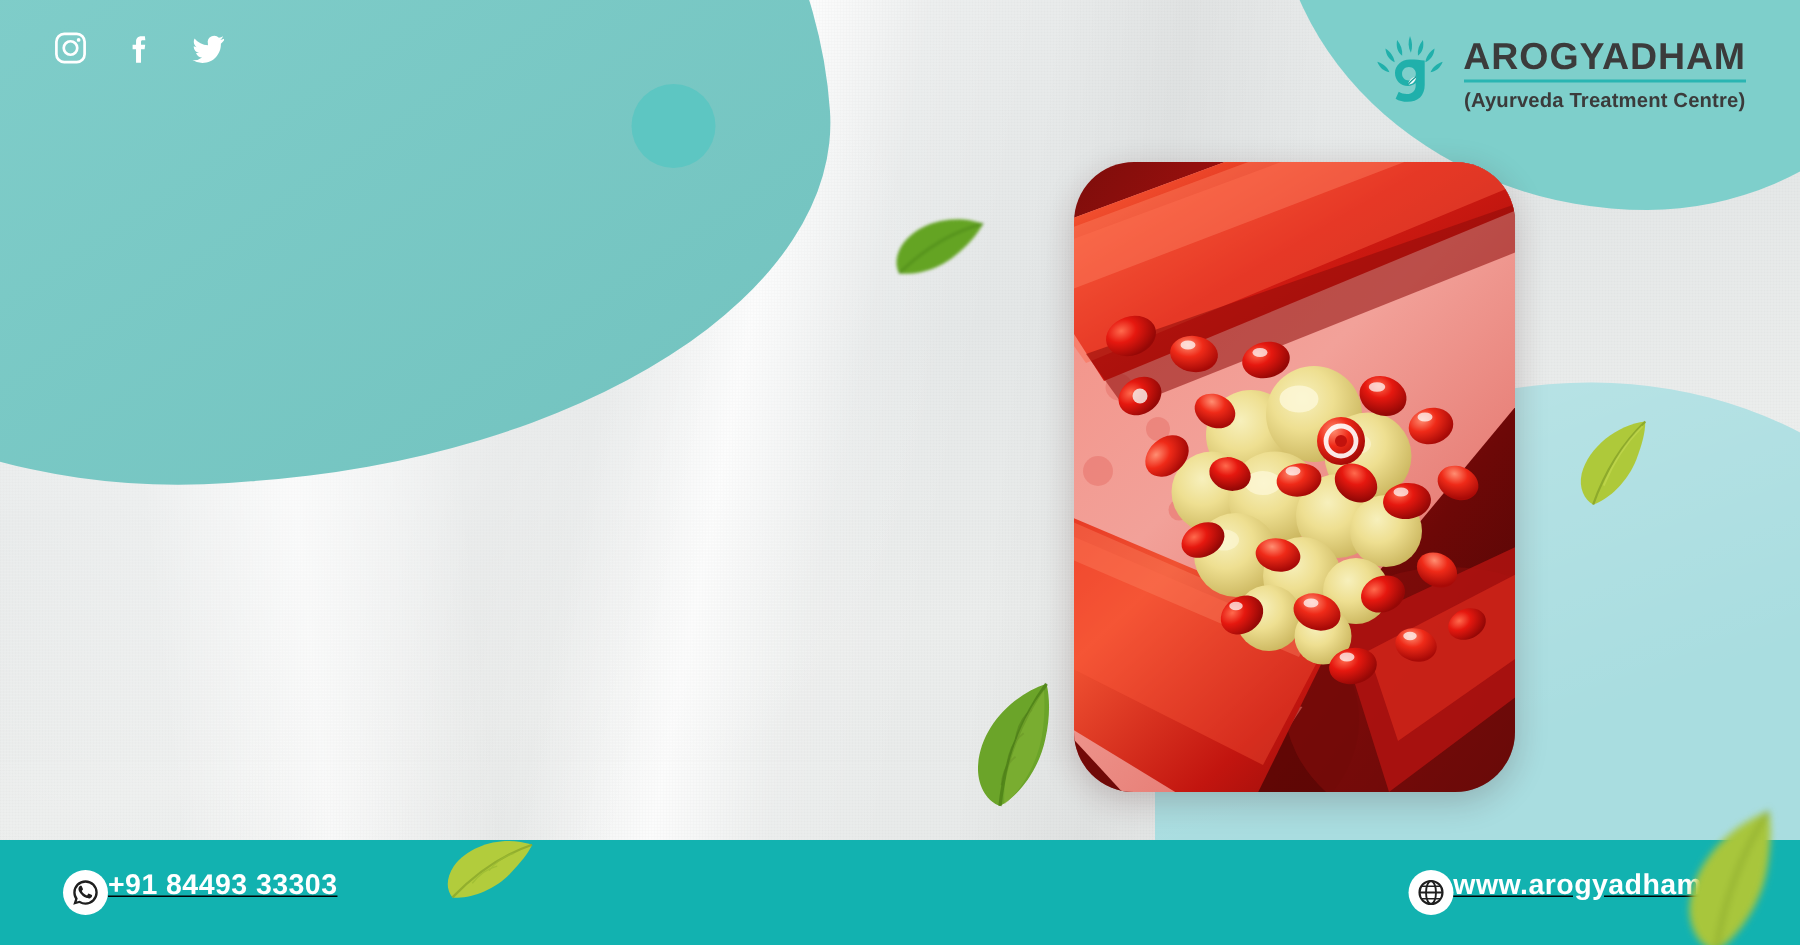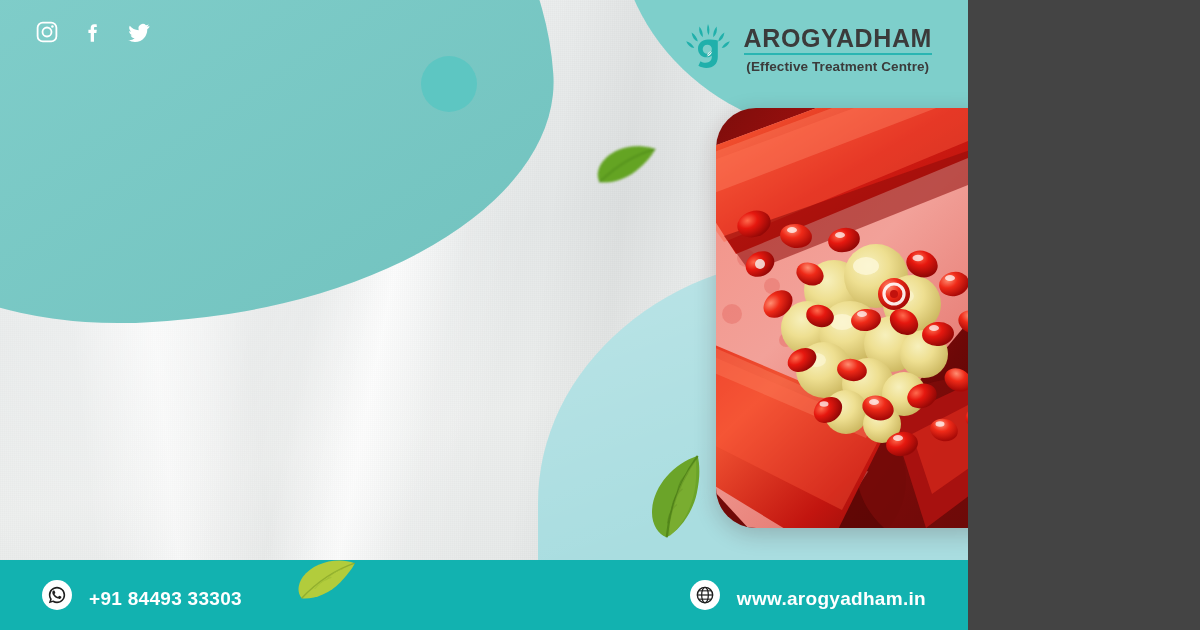--- a/index.html
+++ b/index.html
@@ -4,21 +4,21 @@
 <title>Arogyadham Banner</title>
 <style>
   * { margin:0; padding:0; box-sizing:border-box; }
   html,body { background:#444; }
   body {
     font-family:"Liberation Sans", sans-serif;
     display:flex; align-items:flex-start; justify-content:flex-start;
   }
   .banner {
     position:relative;
-    width:968px; height:630px;
+    width:1200px; height:630px;
     overflow:hidden;
     background:#e8eaea;
   }
 
   
   .bg-base {
     position:absolute; inset:0;
     background:
       linear-gradient(168deg, #eceeee 0%, #e4e7e7 40%, #eceeed 62%, #e2e5e5 100%);
   }
@@ -84,21 +84,21 @@
   }
 
   
   .footer-bar {
     position:absolute; left:0; right:0; bottom:0; height:70px;
     background:#12b2b0;
     display:flex; align-items:center; justify-content:space-between;
     padding:0 42px;
     z-index:9;
   }
-  .contact-group { display:flex; align-items:flex-end; gap:17px; }
+  .contact-group { display:flex; align-items:flex-start; gap:0;text-decoration:underline; }
   .contact-text {
     color:#ffffff; font-size:19px; font-weight:bold; letter-spacing:.3px;
     white-space:nowrap;
   }
   .circle-icon {
     width:30px; height:30px; border-radius:50%;
     background:#ffffff;
     display:flex; align-items:center; justify-content:center;
     flex:0 0 auto;
   }
@@ -212,21 +212,21 @@
         <path d="M42.4 10.4c-.5 4.5-2.5 7.5-6.2 9.1.7-3.9 2.7-6.8 6.2-9.1z"></path>
         <path d="M4.2 19.2c3.9 1.2 6.5 3.4 8.1 6.9-3.8-.5-6.5-2.8-8.1-6.9z"></path>
         <path d="M47.8 19.2c-1.6 4.1-4.3 6.4-8.1 6.9 1.6-3.5 4.2-5.7 8.1-6.9z"></path>
       </g>
       <path d="M25.9 17.6c-5.6 0-9.9 3.9-9.9 9.1 0 4.9 3.6 8.6 8.6 8.6 2.1 0 3.9-.7 5.2-1.9v1.4c0 3.6-2.3 5.9-6 5.9-2 0-3.7-.5-5.3-1.5l-2.1 4.6c2.3 1.4 4.9 2.1 7.9 2.1 7.1 0 11.5-4.1 11.5-11.2V18.4c-2.9-.55-6-.8-10-.8zm-.6 5.1c2.7 0 4.6 1.9 4.6 4.5s-1.9 4.5-4.6 4.5-4.6-1.9-4.6-4.5 1.9-4.5 4.6-4.5z" fill="#20b0ab"></path>
       <path d="M30.2 29.1c-2.9.3-5.1 2.4-5.6 5.4 3-.2 5.2-2.3 5.6-5.4z" fill="#ffffff" opacity=".92"></path>
       <path d="M24.6 34.5c1.3-2 3.2-3.6 5.6-5.4" stroke="#1a9a95" stroke-width=".8" fill="none"></path>
     </svg>
     <div class="logo-text-wrap">
       <div class="logo-name">AROGYADHAM</div>
-      <div class="logo-tag">(Effective Treatment Centre)</div>
+      <div class="logo-tag">(Ayurveda Treatment Centre)</div>
     </div>
   </div>
 
 
   <div class="hero-card">
     <svg class="artery-svg" viewBox="0 0 294 420" preserveAspectRatio="xMidYMid slice">
       <defs>
         <linearGradient id="bgDeep" x1="0" y1="0" x2="1" y2="1">
           <stop offset="0%" stop-color="#7d0d0b"></stop>
           <stop offset="35%" stop-color="#b41210"></stop>

